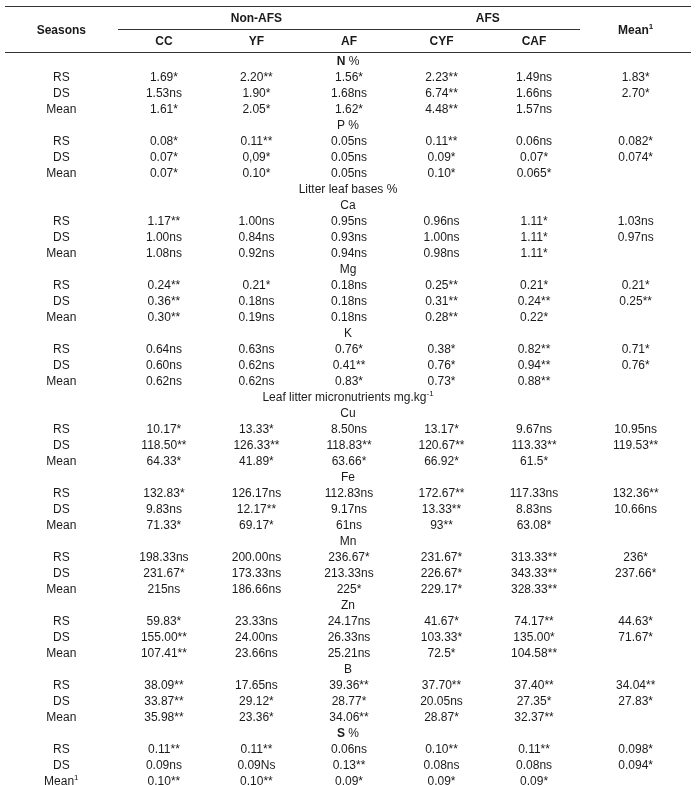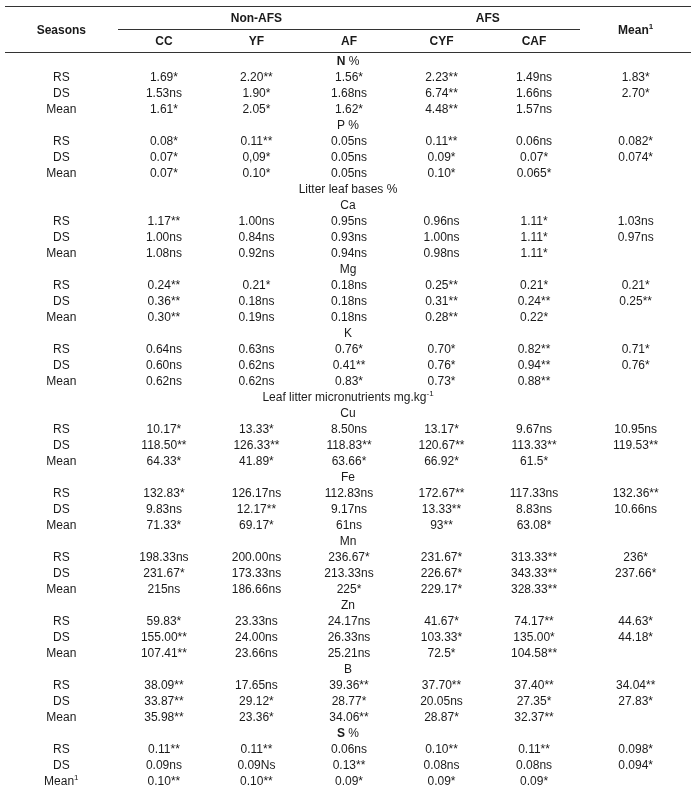--- a/index.html
+++ b/index.html
@@ -173,21 +173,21 @@
           <td></td>
         </tr>
         <tr class="section">
           <td colspan="7"><span>K</span></td>
         </tr>
         <tr>
           <td class="season"><span>RS</span></td>
           <td>0.64ns</td>
           <td>0.63ns</td>
           <td>0.76*</td>
-          <td>0.70*</td>
+          <td>0.38*</td>
           <td>0.82**</td>
           <td>0.71*</td>
         </tr>
         <tr>
           <td class="season"><span>DS</span></td>
           <td>0.60ns</td>
           <td>0.62ns</td>
           <td>0.41**</td>
           <td>0.76*</td>
           <td>0.94**</td>
@@ -307,21 +307,21 @@
           <td>74.17**</td>
           <td>44.63*</td>
         </tr>
         <tr>
           <td class="season"><span>DS</span></td>
           <td>155.00**</td>
           <td>24.00ns</td>
           <td>26.33ns</td>
           <td>103.33*</td>
           <td>135.00*</td>
-          <td>44.18*</td>
+          <td>71.67*</td>
         </tr>
         <tr>
           <td class="season"><span>Mean</span></td>
           <td>107.41**</td>
           <td>23.66ns</td>
           <td>25.21ns</td>
           <td>72.5*</td>
           <td>104.58**</td>
           <td></td>
         </tr>

